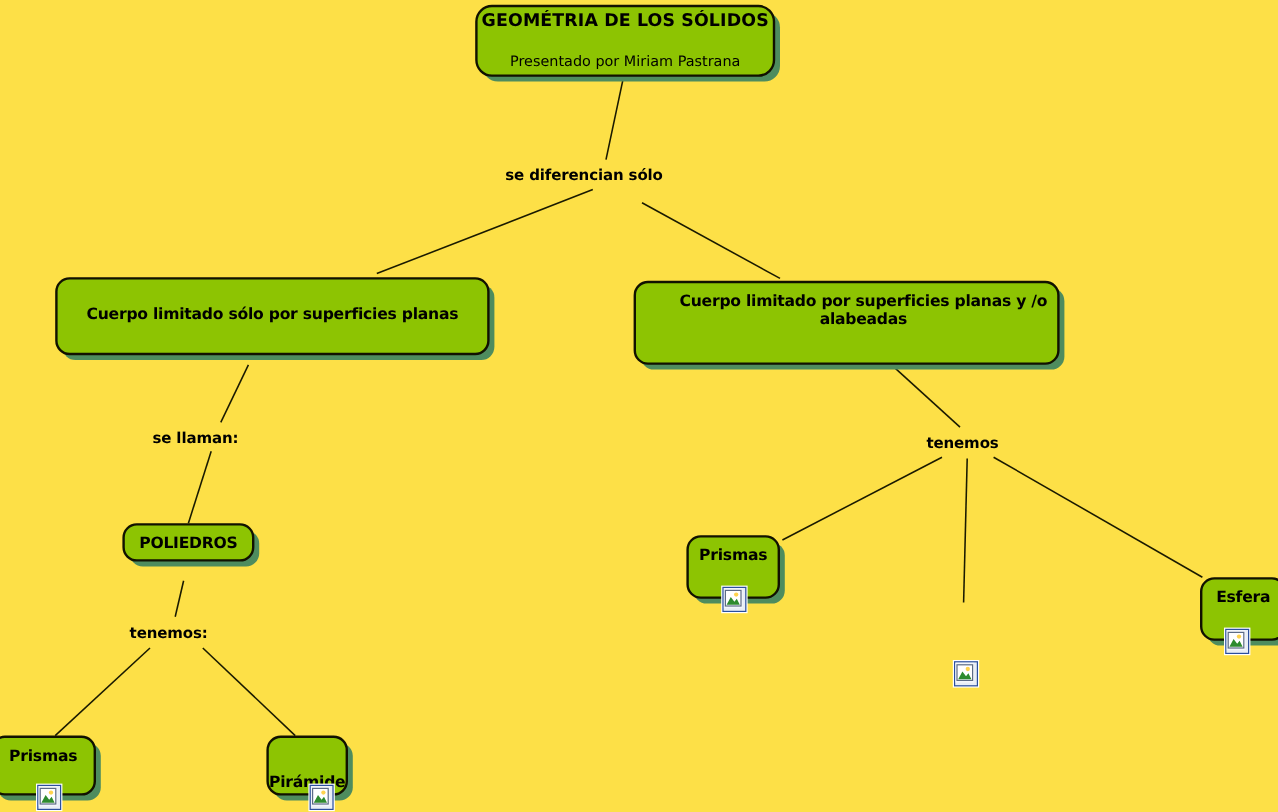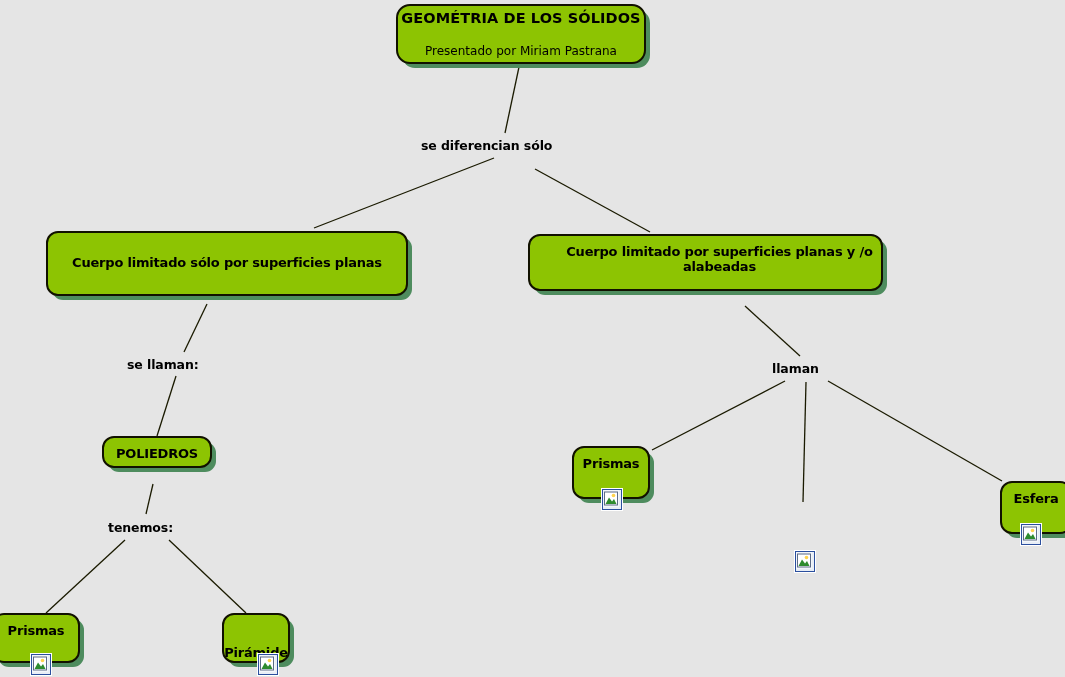--- a/index.html
+++ b/index.html
@@ -4,21 +4,21 @@
 <style>
   html, body {
     margin: 0;
     padding: 0;
     background: #ffffcc;
   }
   #canvas {
     position: relative;
     width: 1065px;
     height: 677px;
-    background: #e5e5e5;
+    background: #fde047;
     overflow: hidden;
     font-family: "DejaVu Sans", "Liberation Sans", sans-serif;
   }
   #links {
     position: absolute;
     left: 0;
     top: 0;
     width: 1065px;
     height: 677px;
     pointer-events: none;
@@ -127,29 +127,29 @@
 
   <div class="node root" style="left:396px; top:4px; width:250px; height:60px;">
     <div class="title">GEOMÉTRIA DE LOS SÓLIDOS</div>
     <div class="subtitle">Presentado por Miriam Pastrana</div>
   </div>
 
   <div class="phrase" style="left:421px; top:138px;">se diferencian sólo</div>
 
   <div class="phrase" style="left:127px; top:357px;">se llaman:</div>
 
-  <div class="phrase" style="left:772px; top:361px;">llaman</div>
+  <div class="phrase" style="left:772px; top:361px;">tenemos</div>
 
   <div class="phrase" style="left:108px; top:520px;">tenemos:</div>
 
   <div class="node midtext" style="left:46px; top:231px; width:362px; height:65px;">
     <div class="label">Cuerpo limitado sólo por  superficies planas</div>
   </div>
 
-  <div class="node toptext" style="left:528px; top:234px; width:355px; height:57px;padding-left:28px;">
+  <div class="node toptext" style="left:528px; top:234px; width:355px; height:70px;padding-left:28px;">
     <div class="label">Cuerpo limitado por superficies planas y /o alabeadas</div>
   </div>
 
   <div class="node toptext" style="left:102px; top:436px; width:110px; height:32px;">
     <div class="label">POLIEDROS</div>
   </div>
 
   <div class="node toptext" style="left:-8px; top:613px; width:88px; height:50px;">
     <div class="label">Prismas</div>
   </div>

